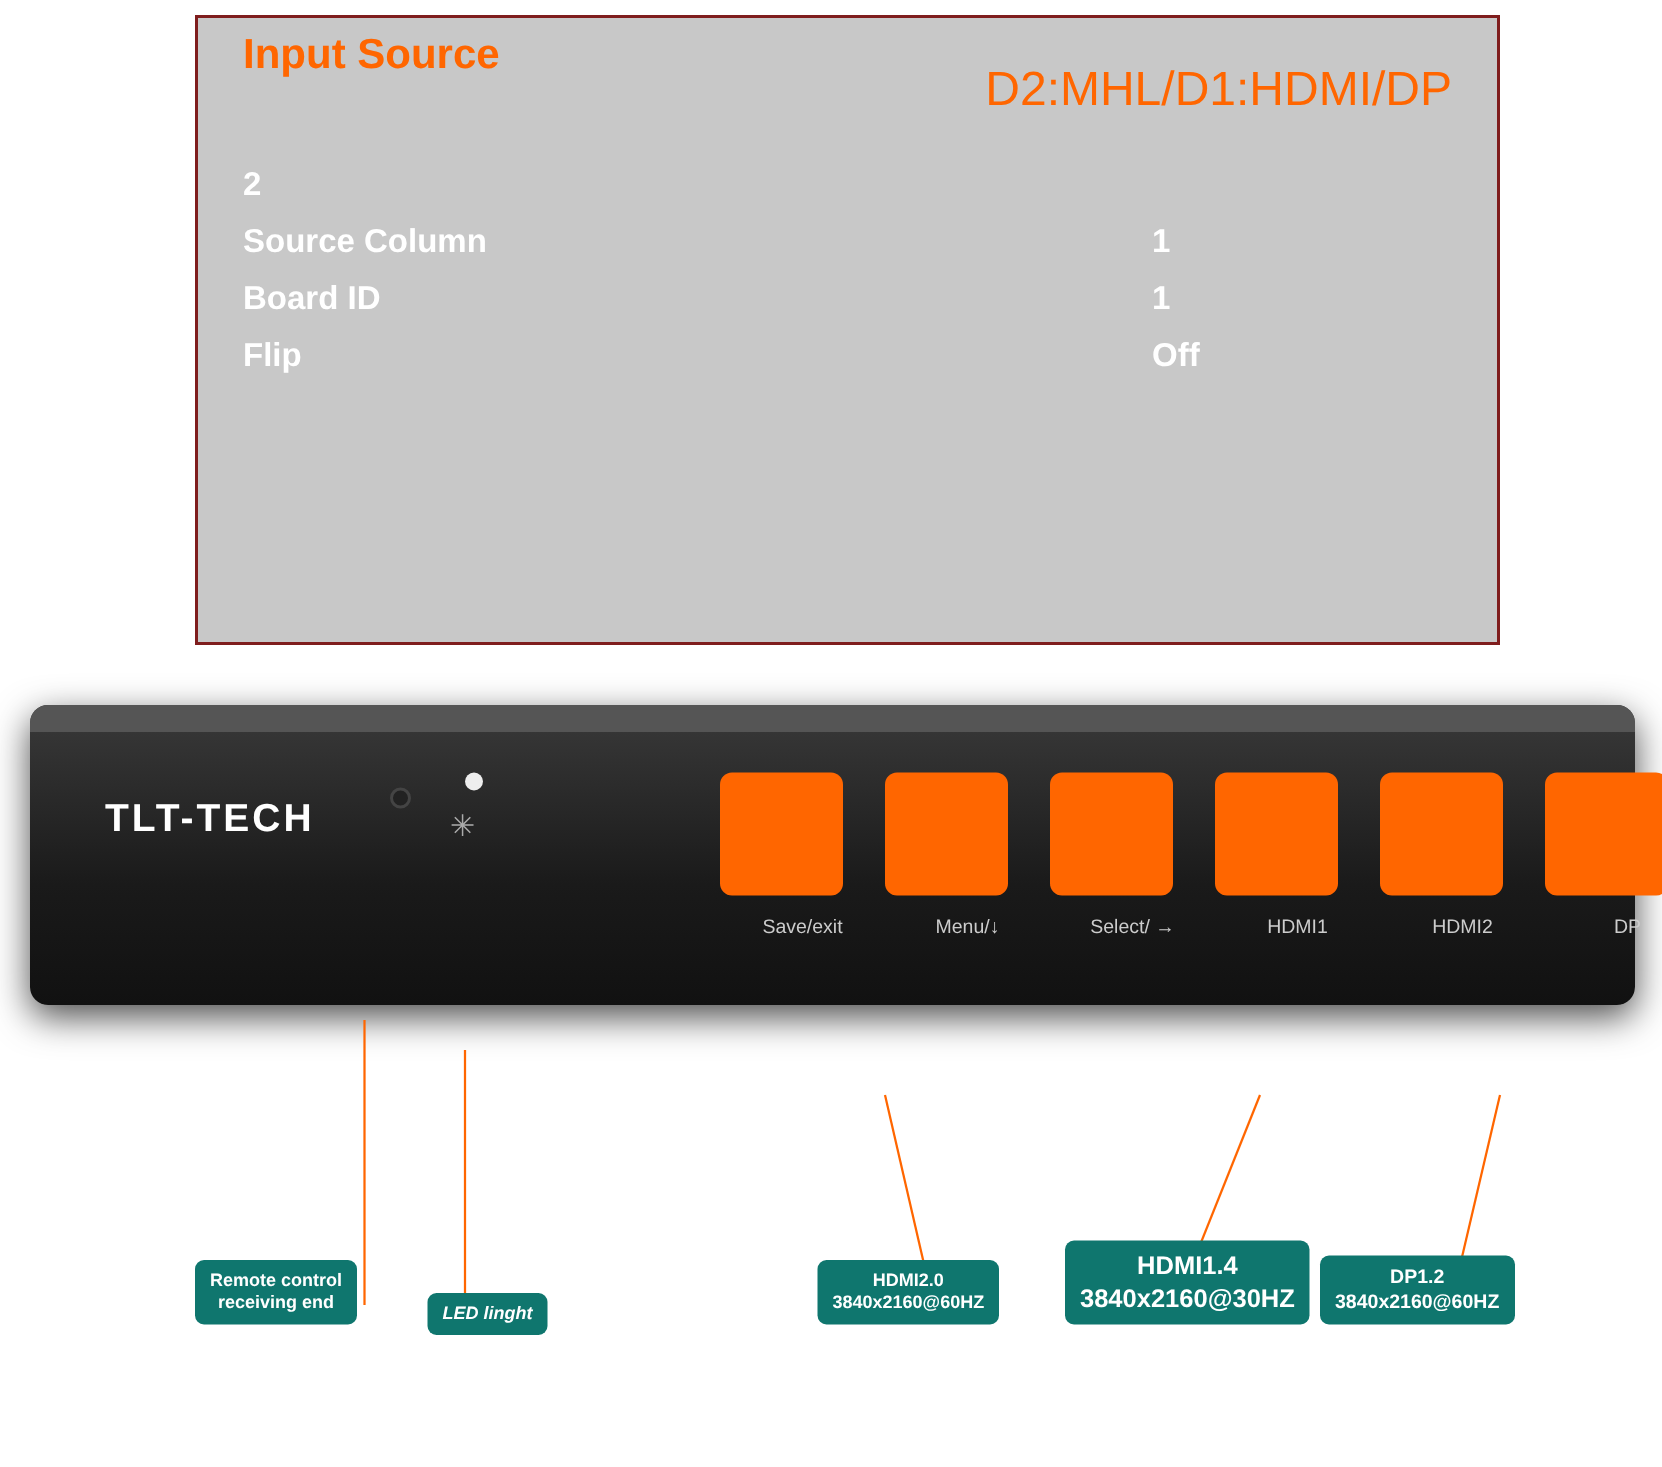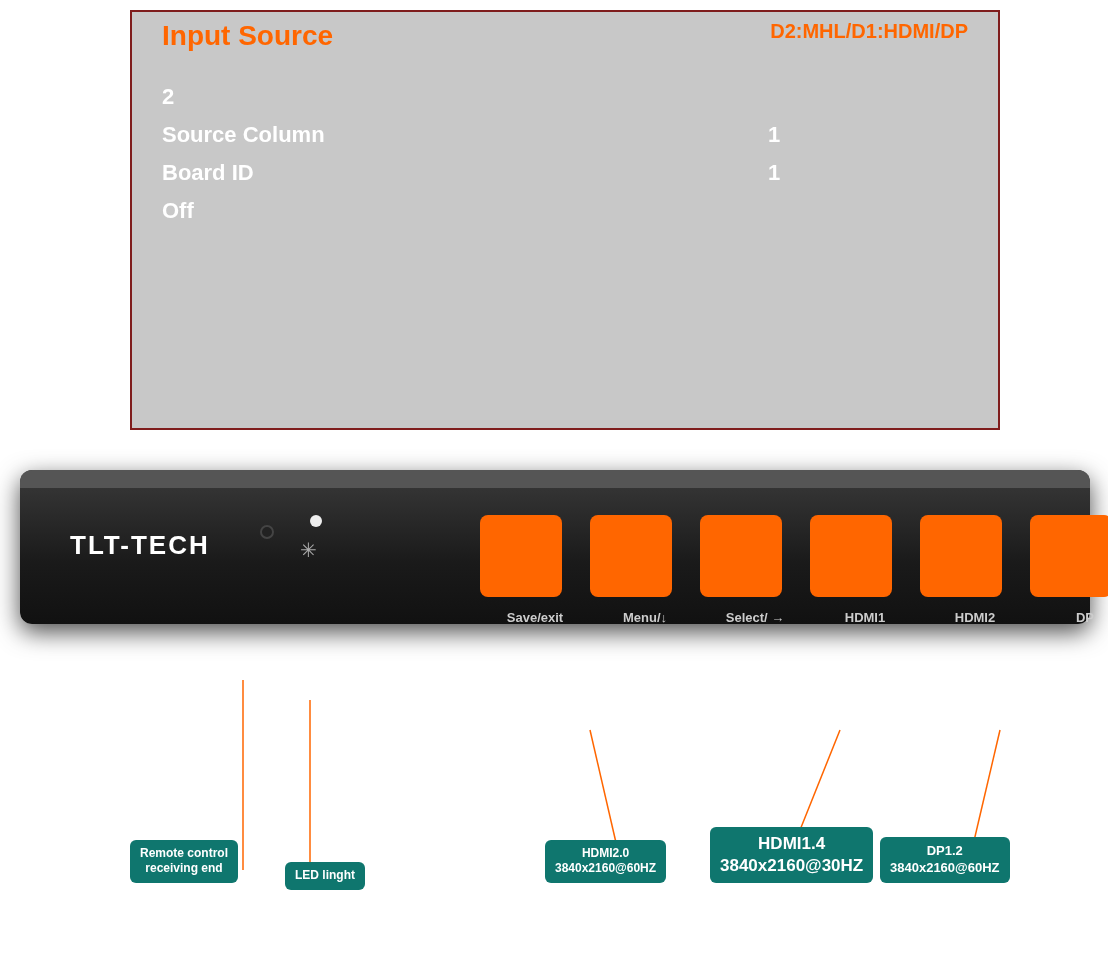--- a/index.html
+++ b/index.html
@@ -31,23 +31,24 @@
       padding-bottom: 8px;
     }
 
     .osd-header-label {
       font-size: 28px;
       font-weight: bold;
       color: #ff6600;
     }
 
     .osd-header-value {
-      font-size: 20px;
-      font-weight: bold;
+      font-size: 32px;
+      font-weight: normal;
       color: #ff6600;
+      margin-top: 21px;
     }
 
     .osd-row {
       display: flex;
       justify-content: space-between;
       padding: 6px 0;
     }
 
     .osd-row-label {
       font-size: 22px;
@@ -62,21 +63,21 @@
       color: #fff;
       min-width: 200px;
     }
 
     
     .device-body {
       position: absolute;
       top: 470px;
       left: 20px;
       width: 1070px;
-      height: 154px;
+      height: 200px;
       background: linear-gradient(180deg, #3a3a3a 0%, #1a1a1a 60%, #111 100%);
       border-radius: 12px;
       box-shadow: 0 8px 24px rgba(0,0,0,0.7);
     }
 
     .device-top-edge {
       position: absolute;
       top: 0;
       left: 0;
       width: 100%;
@@ -152,21 +153,21 @@
       display: flex;
       gap: 0px;
       align-items: flex-start;
     }
 
     .btn-label-item {
       width: 110px;
       text-align: center;
       font-size: 13px;
       color: #ccc;
-      font-weight: 700;
+      font-weight: 400;
     }
 
     .annotation-box {
       position: absolute;
       background: #0f766e;
       border-radius: 6px;
       padding: 6px 10px;
       color: #fff;
       font-size: 13px;
       font-weight: bold;
@@ -198,20 +199,21 @@
     </div>
       <div class="osd-row">
       <span class="osd-row-label">Source Column</span>
       <span class="osd-row-value">1</span>
     </div>
       <div class="osd-row">
       <span class="osd-row-label">Board ID</span>
       <span class="osd-row-value">1</span>
     </div>
       <div class="osd-row">
+      <span class="osd-row-label">Flip</span>
       <span class="osd-row-value">Off</span>
     </div>
     </div>
 </div>
 
 <div class="device-body">
   <div class="device-top-edge"></div>
   <span class="brand-label">TLT-TECH</span>
 
   <div class="ir-dot"></div>
@@ -244,19 +246,19 @@
 
   <line x1="620" y1="860" x2="590" y2="730" stroke="#ff6600" stroke-width="1.5"></line>
 
   <line x1="790" y1="855" x2="840" y2="730" stroke="#ff6600" stroke-width="1.5"></line>
 
   <line x1="970" y1="858" x2="1000" y2="730" stroke="#ff6600" stroke-width="1.5"></line>
 </svg>
 
 <div class="annotation-box" style="bottom: 95px; left: 130px; font-size:12px;">Remote control<br>receiving end</div>
 
-<div class="annotation-box" style="bottom: 88px; left: 285px; font-size:12px;">LED linght</div>
+<div class="annotation-box" style="bottom: 88px; left: 285px; font-size:12px;font-style:italic;">LED linght</div>
 
 <div class="annotation-box" style="bottom: 95px; left: 545px; font-size:12px;">HDMI2.0<br>3840x2160@60HZ</div>
 
 <div class="annotation-box" style="bottom: 95px; left: 710px; font-size:17px;">HDMI1.4<br>3840x2160@30HZ</div>
 
 <div class="annotation-box" style="bottom: 95px; left: 880px; font-size:13px;">DP1.2<br>3840x2160@60HZ</div>
 
 </body></html>

